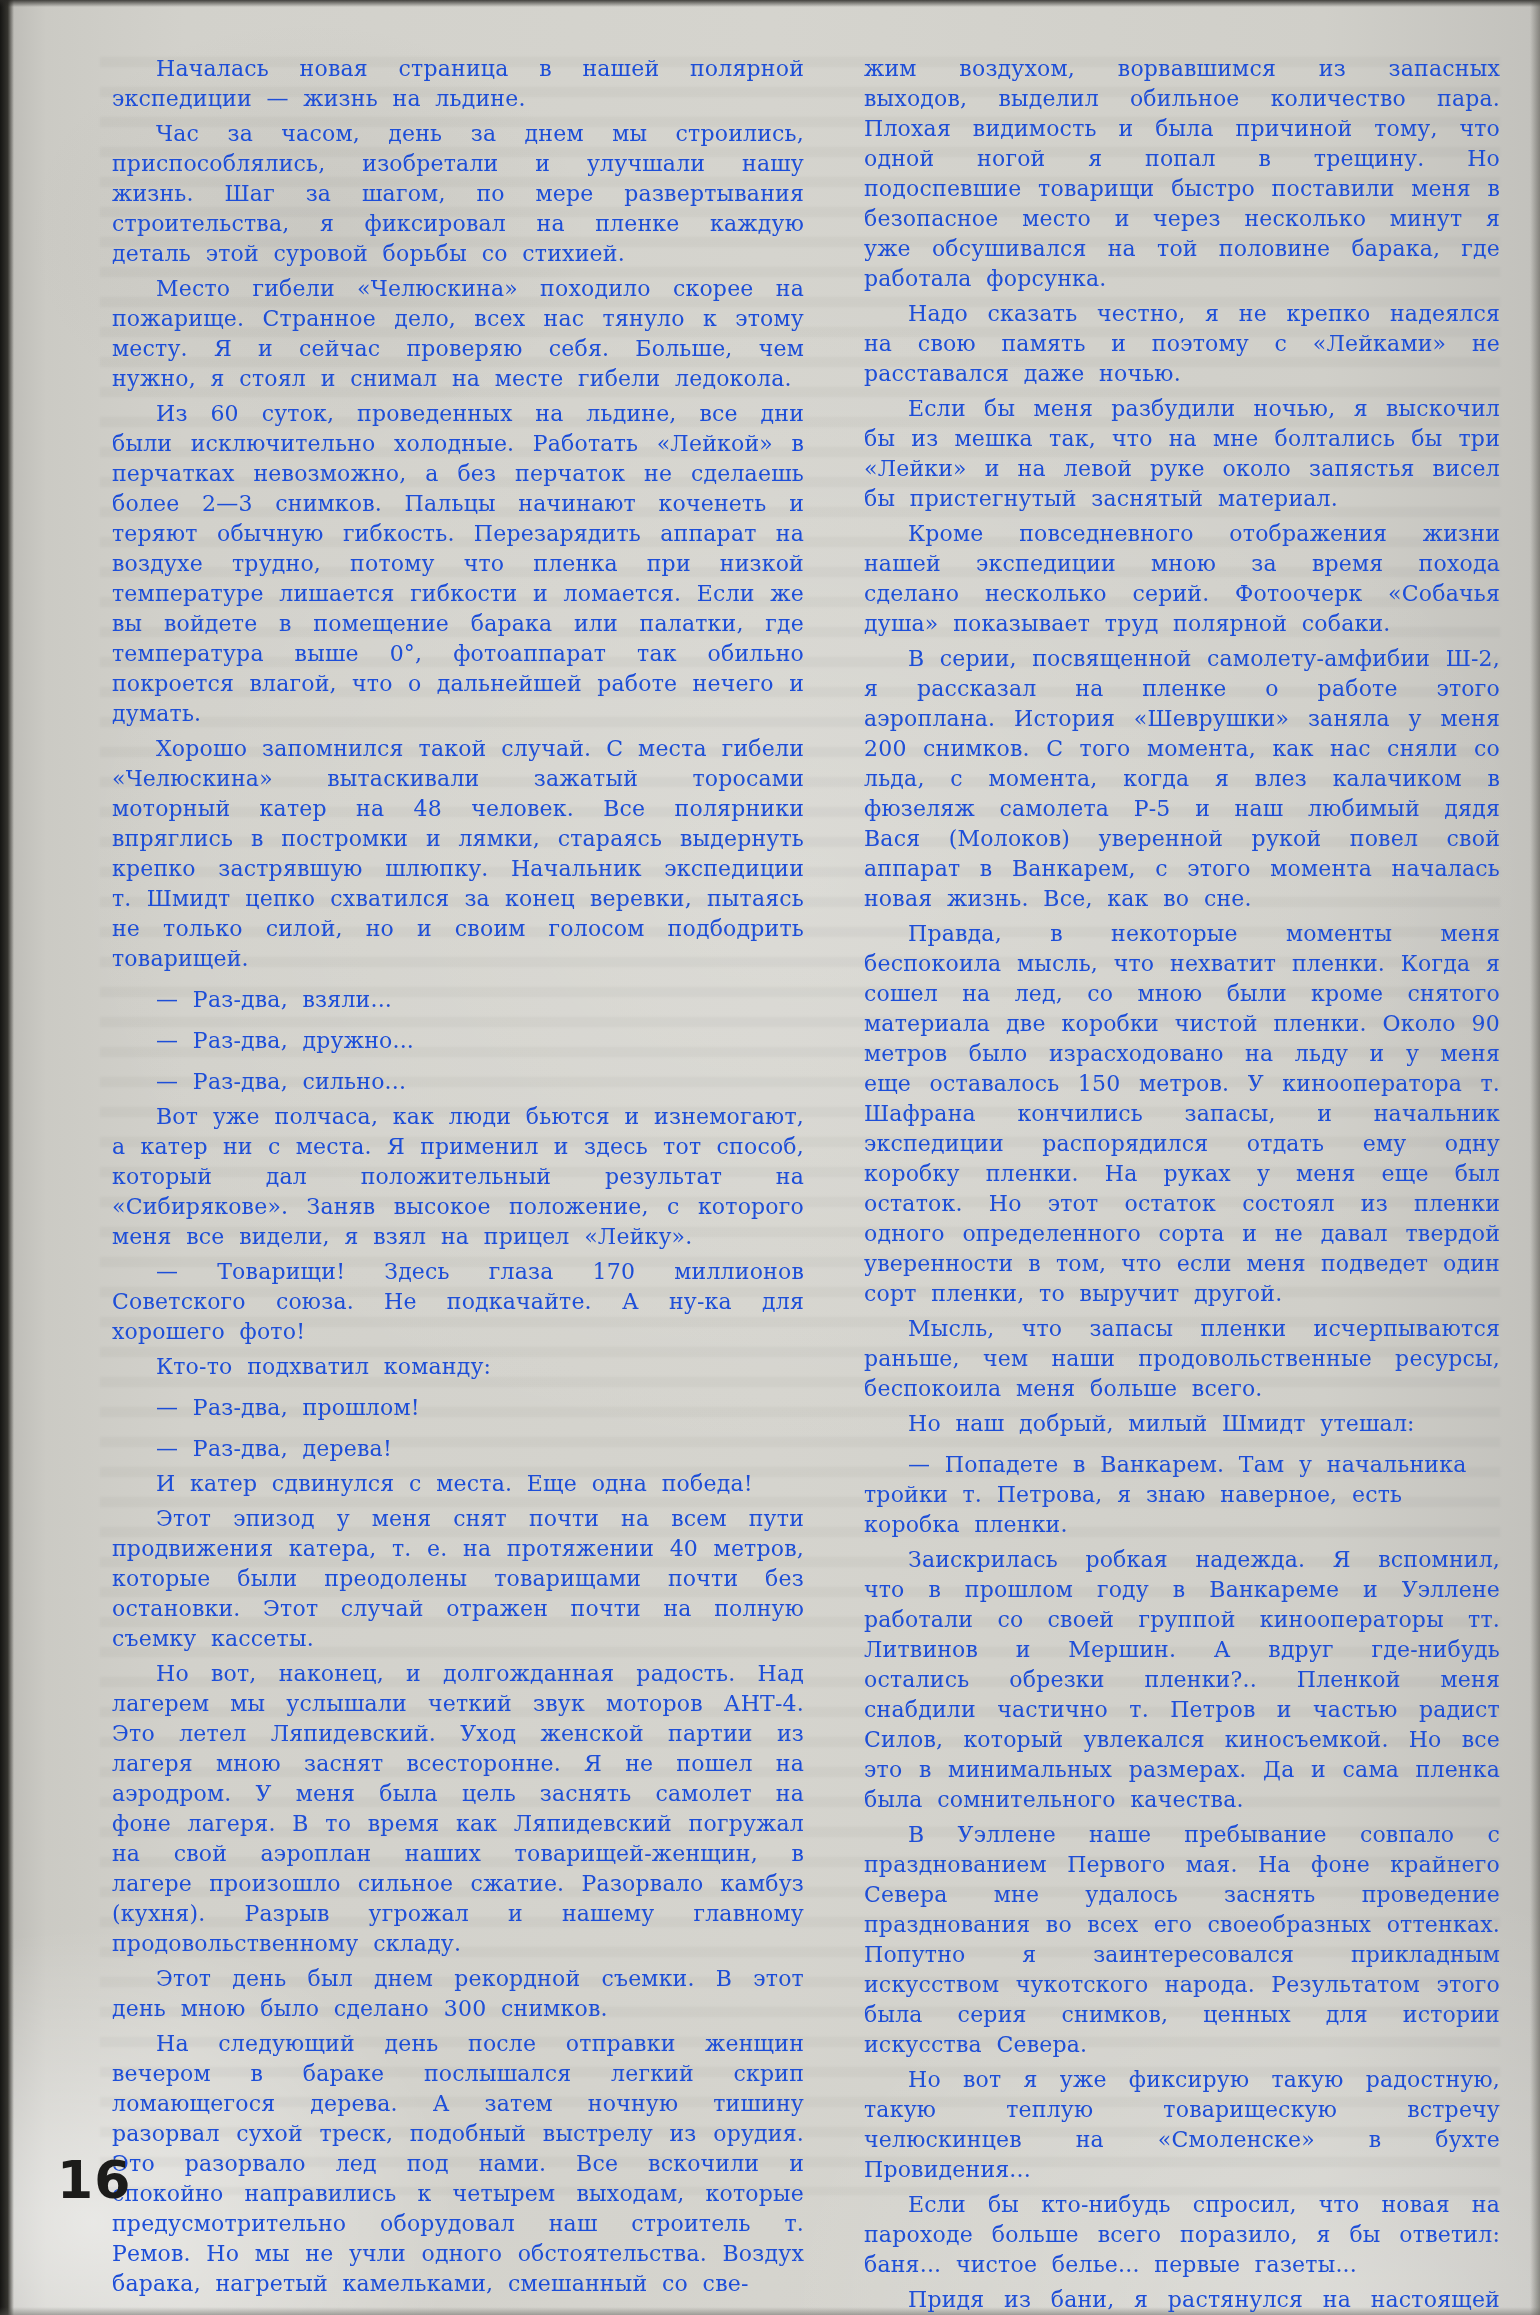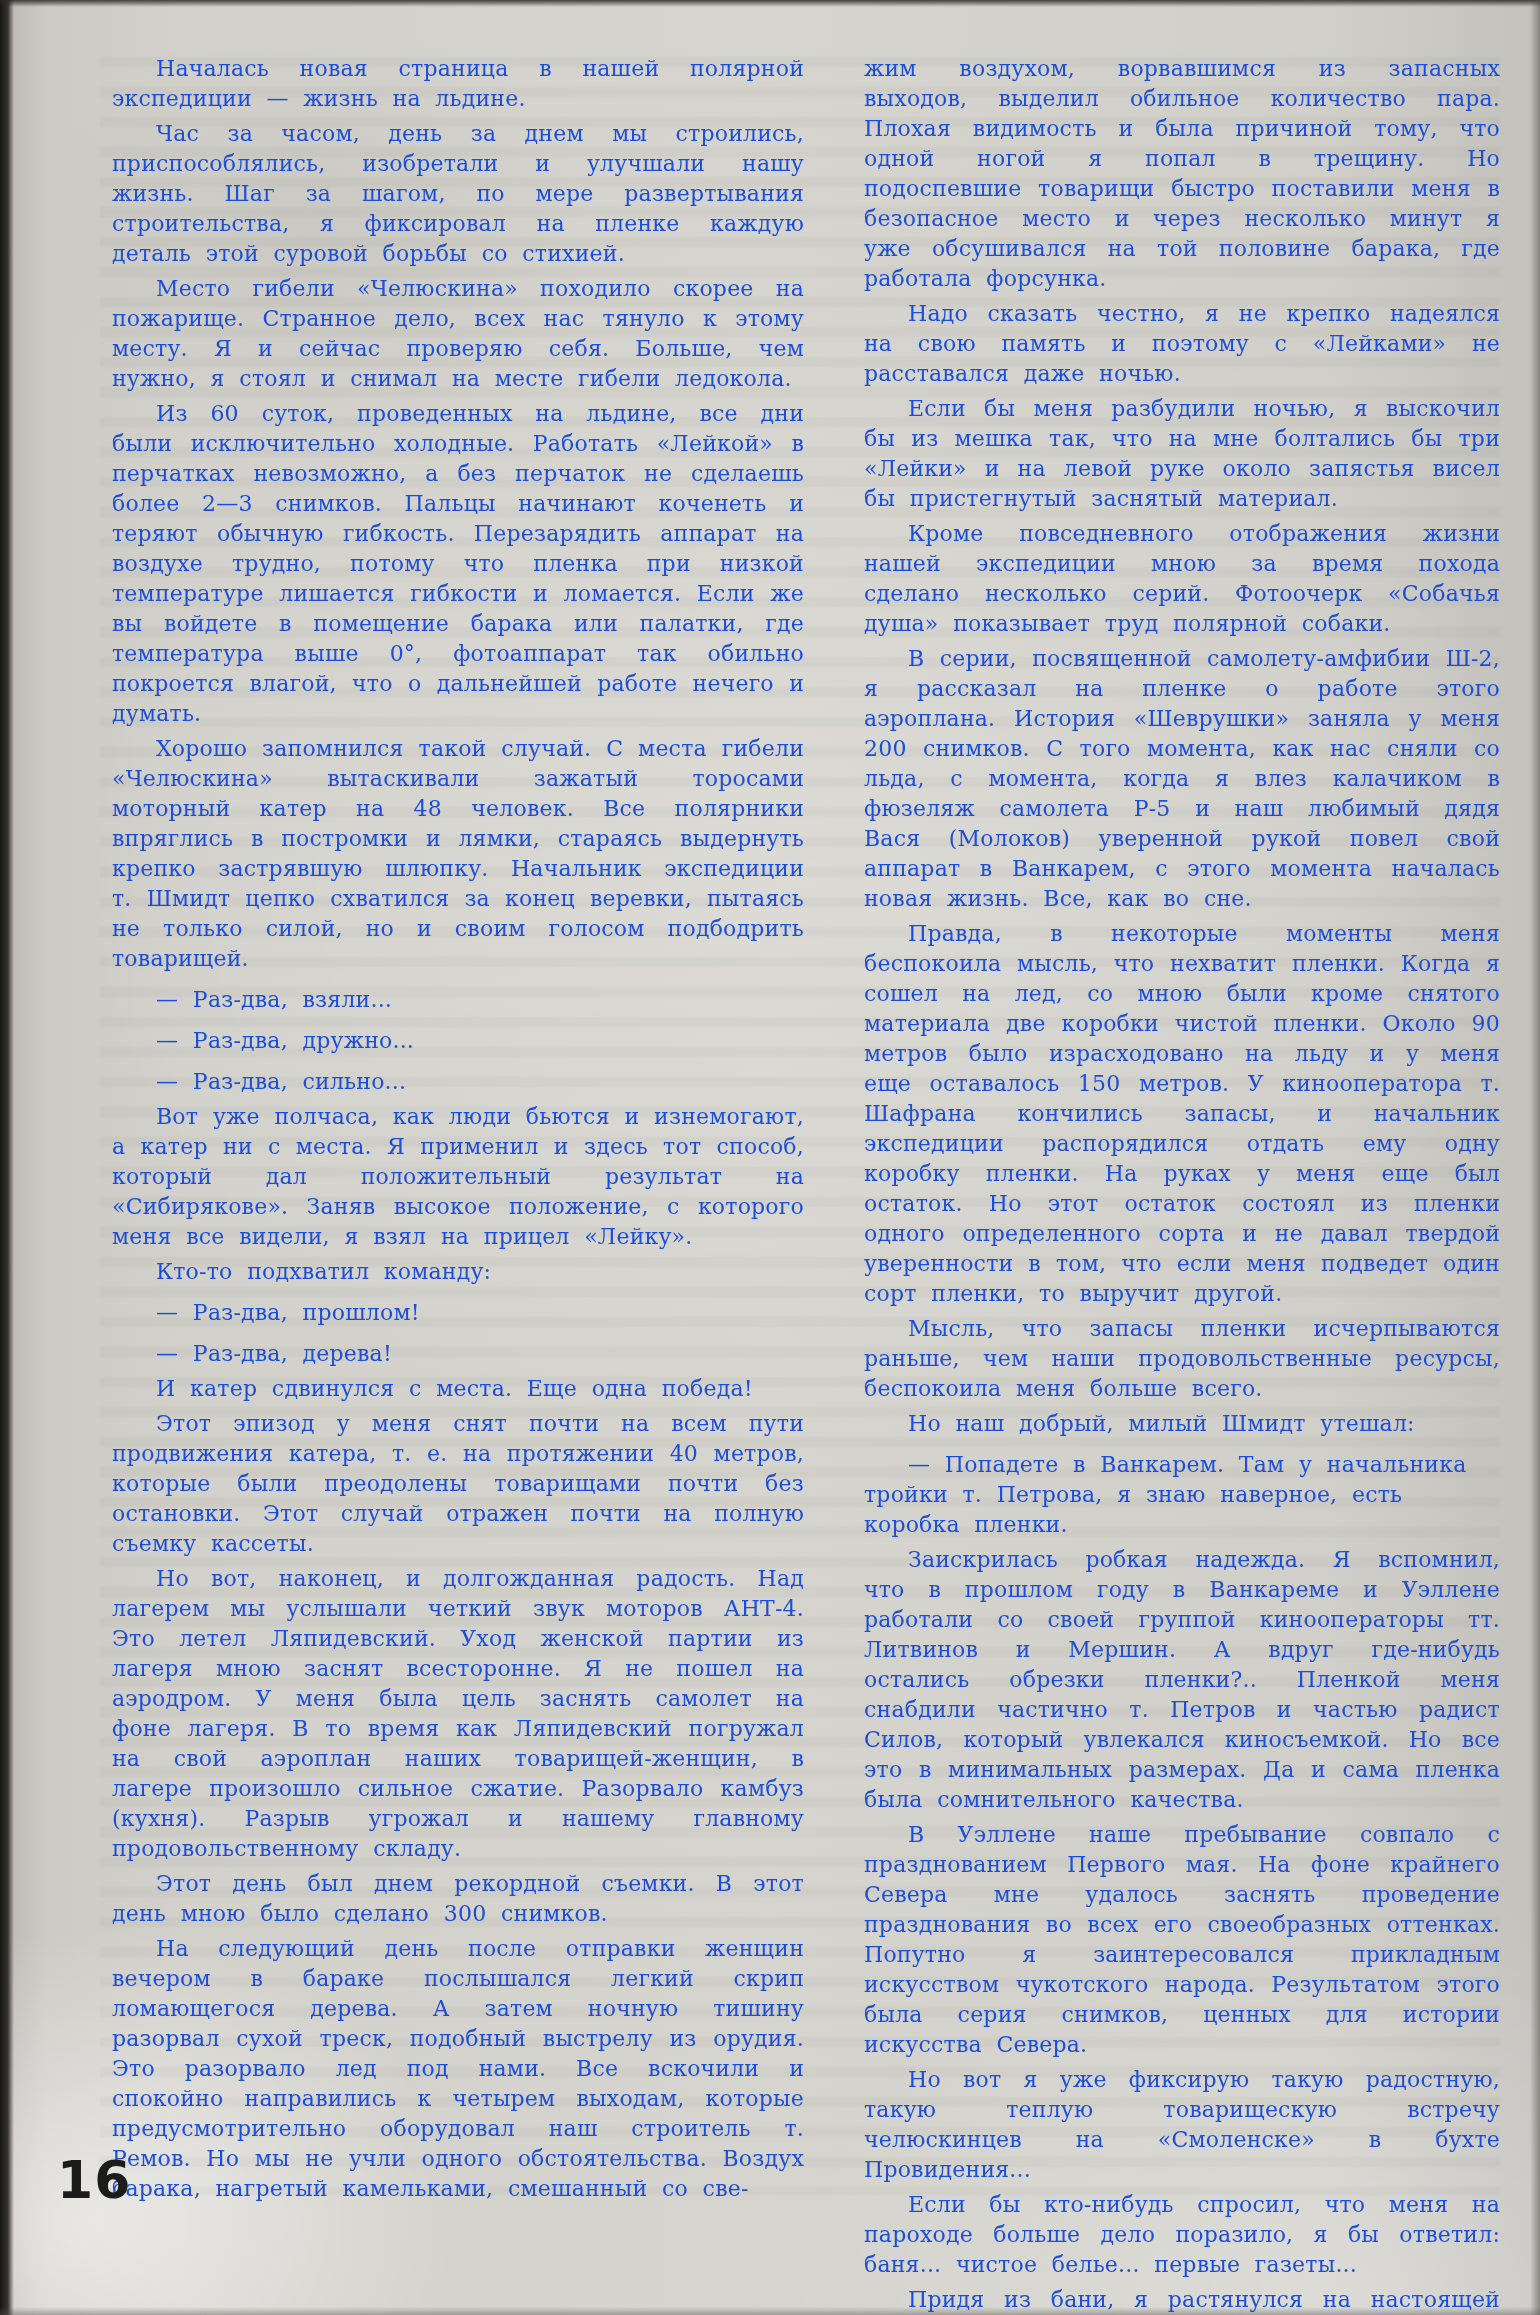--- a/index.html
+++ b/index.html
@@ -100,20 +100,21 @@
 <div class="col col-left">
     <p class="">Началась новая страница в нашей полярной экспедиции — жизнь на льдине.</p>
     <p class="">Час за часом, день за днем мы строились, приспособлялись, изобретали и улучшали нашу жизнь. Шаг за шагом, по мере развертывания строительства, я фиксировал на пленке каждую деталь этой суровой борьбы со стихией.</p>
     <p class="">Место гибели «Челюскина» походило скорее на пожарище. Странное дело, всех нас тянуло к этому месту. Я и сейчас проверяю себя. Больше, чем нужно, я стоял и снимал на месте гибели ледокола.</p>
     <p class="">Из 60 суток, проведенных на льдине, все дни были исключительно холодные. Работать «Лейкой» в перчатках невозможно, а без перчаток не сделаешь более 2—3 снимков. Пальцы начинают коченеть и теряют обычную гибкость. Перезарядить аппарат на воздухе трудно, потому что пленка при низкой температуре лишается гибкости и ломается. Если же вы войдете в помещение барака или палатки, где температура выше 0°, фотоаппарат так обильно покроется влагой, что о дальнейшей работе нечего и думать.</p>
     <p class="">Хорошо запомнился такой случай. С места гибели «Челюскина» вытаскивали зажатый торосами моторный катер на 48 человек. Все полярники впряглись в постромки и лямки, стараясь выдернуть крепко застрявшую шлюпку. Начальник экспедиции т. Шмидт цепко схватился за конец веревки, пытаясь не только силой, но и своим голосом подбодрить товарищей.</p>
     <p class="dlg">— Раз-два, взяли...</p>
     <p class="dlg">— Раз-два, дружно...</p>
     <p class="dlg">— Раз-два, сильно...</p>
     <p class="">Вот уже полчаса, как люди бьются и изнемогают, а катер ни с места. Я применил и здесь тот способ, который дал положительный результат на «Сибирякове». Заняв высокое положение, с которого меня все видели, я взял на прицел «Лейку».</p>
+    <p class="">— Товарищи! Здесь глаза 170 миллионов Советского союза. Не подкачайте. А ну-ка для хорошего фото!</p>
     <p class="">Кто-то подхватил команду:</p>
     <p class="dlg">— Раз-два, прошлом!</p>
     <p class="dlg">— Раз-два, дерева!</p>
     <p class="">И катер сдвинулся с места. Еще одна победа!</p>
     <p class="">Этот эпизод у меня снят почти на всем пути продвижения катера, т. е. на протяжении 40 метров, которые были преодолены товарищами почти без остановки. Этот случай отражен почти на полную съемку кассеты.</p>
     <p class="">Но вот, наконец, и долгожданная радость. Над лагерем мы услышали четкий звук моторов АНТ-4. Это летел Ляпидевский. Уход женской партии из лагеря мною заснят всесторонне. Я не пошел на аэродром. У меня была цель заснять самолет на фоне лагеря. В то время как Ляпидевский погружал на свой аэроплан наших товарищей-женщин, в лагере произошло сильное сжатие. Разорвало камбуз (кухня). Разрыв угрожал и нашему главному продовольственному складу.</p>
     <p class="">Этот день был днем рекордной съемки. В этот день мною было сделано 300 снимков.</p>
     <p class="">На следующий день после отправки женщин вечером в бараке послышался легкий скрип ломающегося дерева. А затем ночную тишину разорвал сухой треск, подобный выстрелу из орудия. Это разорвало лед под нами. Все вскочили и спокойно направились к четырем выходам, которые предусмотрительно оборудовал наш строитель т. Ремов. Но мы не учли одного обстоятельства. Воздух барака, нагретый камельками, смешанный со све-</p>
   </div>
 <div class="col col-right">
@@ -122,17 +123,17 @@
     <p class="">Если бы меня разбудили ночью, я выскочил бы из мешка так, что на мне болтались бы три «Лейки» и на левой руке около запястья висел бы пристегнутый заснятый материал.</p>
     <p class="">Кроме повседневного отображения жизни нашей экспедиции мною за время похода сделано несколько серий. Фотоочерк «Собачья душа» показывает труд полярной собаки.</p>
     <p class="">В серии, посвященной самолету-амфибии Ш-2, я рассказал на пленке о работе этого аэроплана. История «Шеврушки» заняла у меня 200 снимков. С того момента, как нас сняли со льда, с момента, когда я влез калачиком в фюзеляж самолета Р-5 и наш любимый дядя Вася (Молоков) уверенной рукой повел свой аппарат в Ванкарем, с этого момента началась новая жизнь. Все, как во сне.</p>
     <p class="">Правда, в некоторые моменты меня беспокоила мысль, что нехватит пленки. Когда я сошел на лед, со мною были кроме снятого материала две коробки чистой пленки. Около 90 метров было израсходовано на льду и у меня еще оставалось 150 метров. У кинооператора т. Шафрана кончились запасы, и начальник экспедиции распорядился отдать ему одну коробку пленки. На руках у меня еще был остаток. Но этот остаток состоял из пленки одного определенного сорта и не давал твердой уверенности в том, что если меня подведет один сорт пленки, то выручит другой.</p>
     <p class="">Мысль, что запасы пленки исчерпываются раньше, чем наши продовольственные ресурсы, беспокоила меня больше всего.</p>
     <p class="">Но наш добрый, милый Шмидт утешал:</p>
     <p class="dlg">— Попадете в Ванкарем. Там у начальника тройки т. Петрова, я знаю наверное, есть коробка пленки.</p>
     <p class="">Заискрилась робкая надежда. Я вспомнил, что в прошлом году в Ванкареме и Уэллене работали со своей группой кинооператоры тт. Литвинов и Мершин. А вдруг где-нибудь остались обрезки пленки?.. Пленкой меня снабдили частично т. Петров и частью радист Силов, который увлекался киносъемкой. Но все это в минимальных размерах. Да и сама пленка была сомнительного качества.</p>
     <p class="">В Уэллене наше пребывание совпало с празднованием Первого мая. На фоне крайнего Севера мне удалось заснять проведение празднования во всех его своеобразных оттенках. Попутно я заинтересовался прикладным искусством чукотского народа. Результатом этого была серия снимков, ценных для истории искусства Севера.</p>
     <p class="">Но вот я уже фиксирую такую радостную, такую теплую товарищескую встречу челюскинцев на «Смоленске» в бухте Провидения...</p>
-    <p class="">Если бы кто-нибудь спросил, что меня на пароходе больше дело поразило, я бы ответил: баня... чистое белье... первые газеты...</p>
+    <p class="">Если бы кто-нибудь спросил, что новая на пароходе больше всего поразило, я бы ответил: баня... чистое белье... первые газеты...</p>
     <p class="">Придя из бани, я растянулся на настоящей кровати с чистым бельем. Никогда в жизни я не испытывал большего удовольствия и большего наслаждения.</p>
   </div>
 
 <div class="pageno">16</div>
 
 </body></html>

